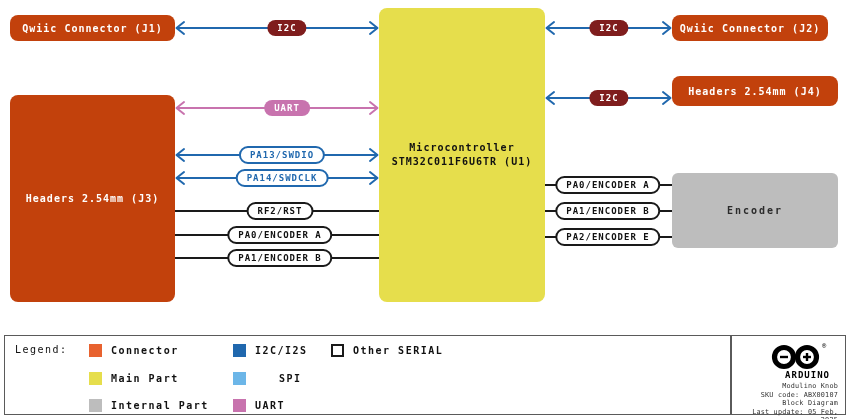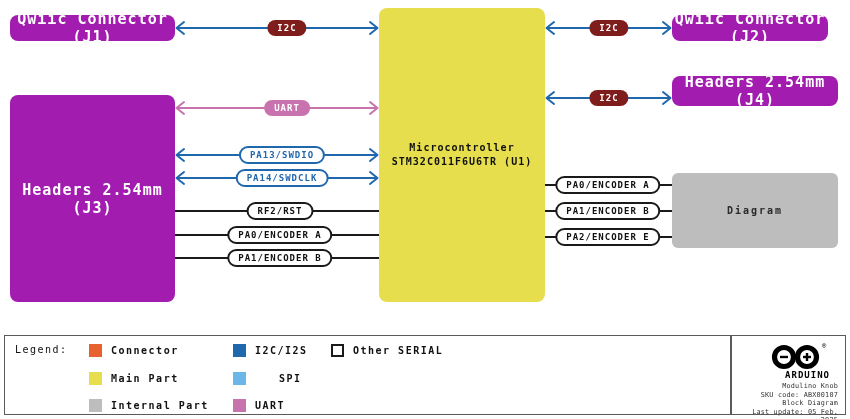--- a/index.html
+++ b/index.html
@@ -8,21 +8,21 @@
     font-family:"DejaVu Sans Mono","Liberation Mono",monospace;
     position:relative; overflow:hidden;
   }
   .stage { position:absolute; left:0; top:0; width:850px; height:419px; }
 
   
   .block {
     position:absolute; display:flex; align-items:center; justify-content:center;
     text-align:center; font-weight:bold; border-radius:8px;
   }
-  .blk-orange { background:#a21caf; color:#ffffff; font-size:15px; letter-spacing:1px;text-align:center; }
+  .blk-orange { background:#c2410c; color:#ffffff; font-size:10px; letter-spacing:1px;text-align:center; }
   .blk-yellow { background:#E6DE4C; color:#111111; font-size:10px; letter-spacing:1px; }
   .blk-gray   { background:#BDBDBD; color:#2b2b2b; font-size:10px; letter-spacing:2px; border-radius:6px; }
 
   #j1  { left:10px;  top:15px;  width:165px; height:26px; }
   #j2  { left:672px; top:15px;  width:156px; height:26px; }
   #j3  { left:10px;  top:95px;  width:165px; height:207px; }
   #j4  { left:672px; top:76px;  width:166px; height:30px; }
   #mcu { left:379px; top:8px;   width:166px; height:294px; flex-direction:column; line-height:14px; }
   #enc { left:672px; top:173px; width:166px; height:75px; }
 
@@ -102,21 +102,21 @@
   </svg>
 
   <div id="j1" class="block blk-orange">Qwiic Connector (J1)</div>
   <div id="j2" class="block blk-orange">Qwiic Connector (J2)</div>
   <div id="j3" class="block blk-orange">Headers 2.54mm (J3)</div>
   <div id="j4" class="block blk-orange">Headers 2.54mm (J4)</div>
   <div id="mcu" class="block blk-yellow">
     <span>Microcontroller</span>
     <span>STM32C011F6U6TR (U1)</span>
   </div>
-  <div id="enc" class="block blk-gray">Diagram</div>
+  <div id="enc" class="block blk-gray">Encoder</div>
 
   <div class="pill pill-blue-fill" style="left:287px; top:28px;">I2C</div>
   <div class="pill pill-pink-fill" style="left:287px; top:108px;">UART</div>
   <div class="pill pill-blue-line" style="left:282px; top:155px;">PA13/SWDIO</div>
   <div class="pill pill-blue-line" style="left:282px; top:178px;text-align:right;">PA14/SWDCLK</div>
   <div class="pill pill-black-line" style="left:280px; top:211px;">RF2/RST</div>
   <div class="pill pill-black-line" style="left:280px; top:235px;">PA0/ENCODER A</div>
   <div class="pill pill-black-line" style="left:280px; top:258px;">PA1/ENCODER B</div>
   <div class="pill pill-blue-fill" style="left:609px; top:28px;">I2C</div>
   <div class="pill pill-blue-fill" style="left:609px; top:98px;">I2C</div>

